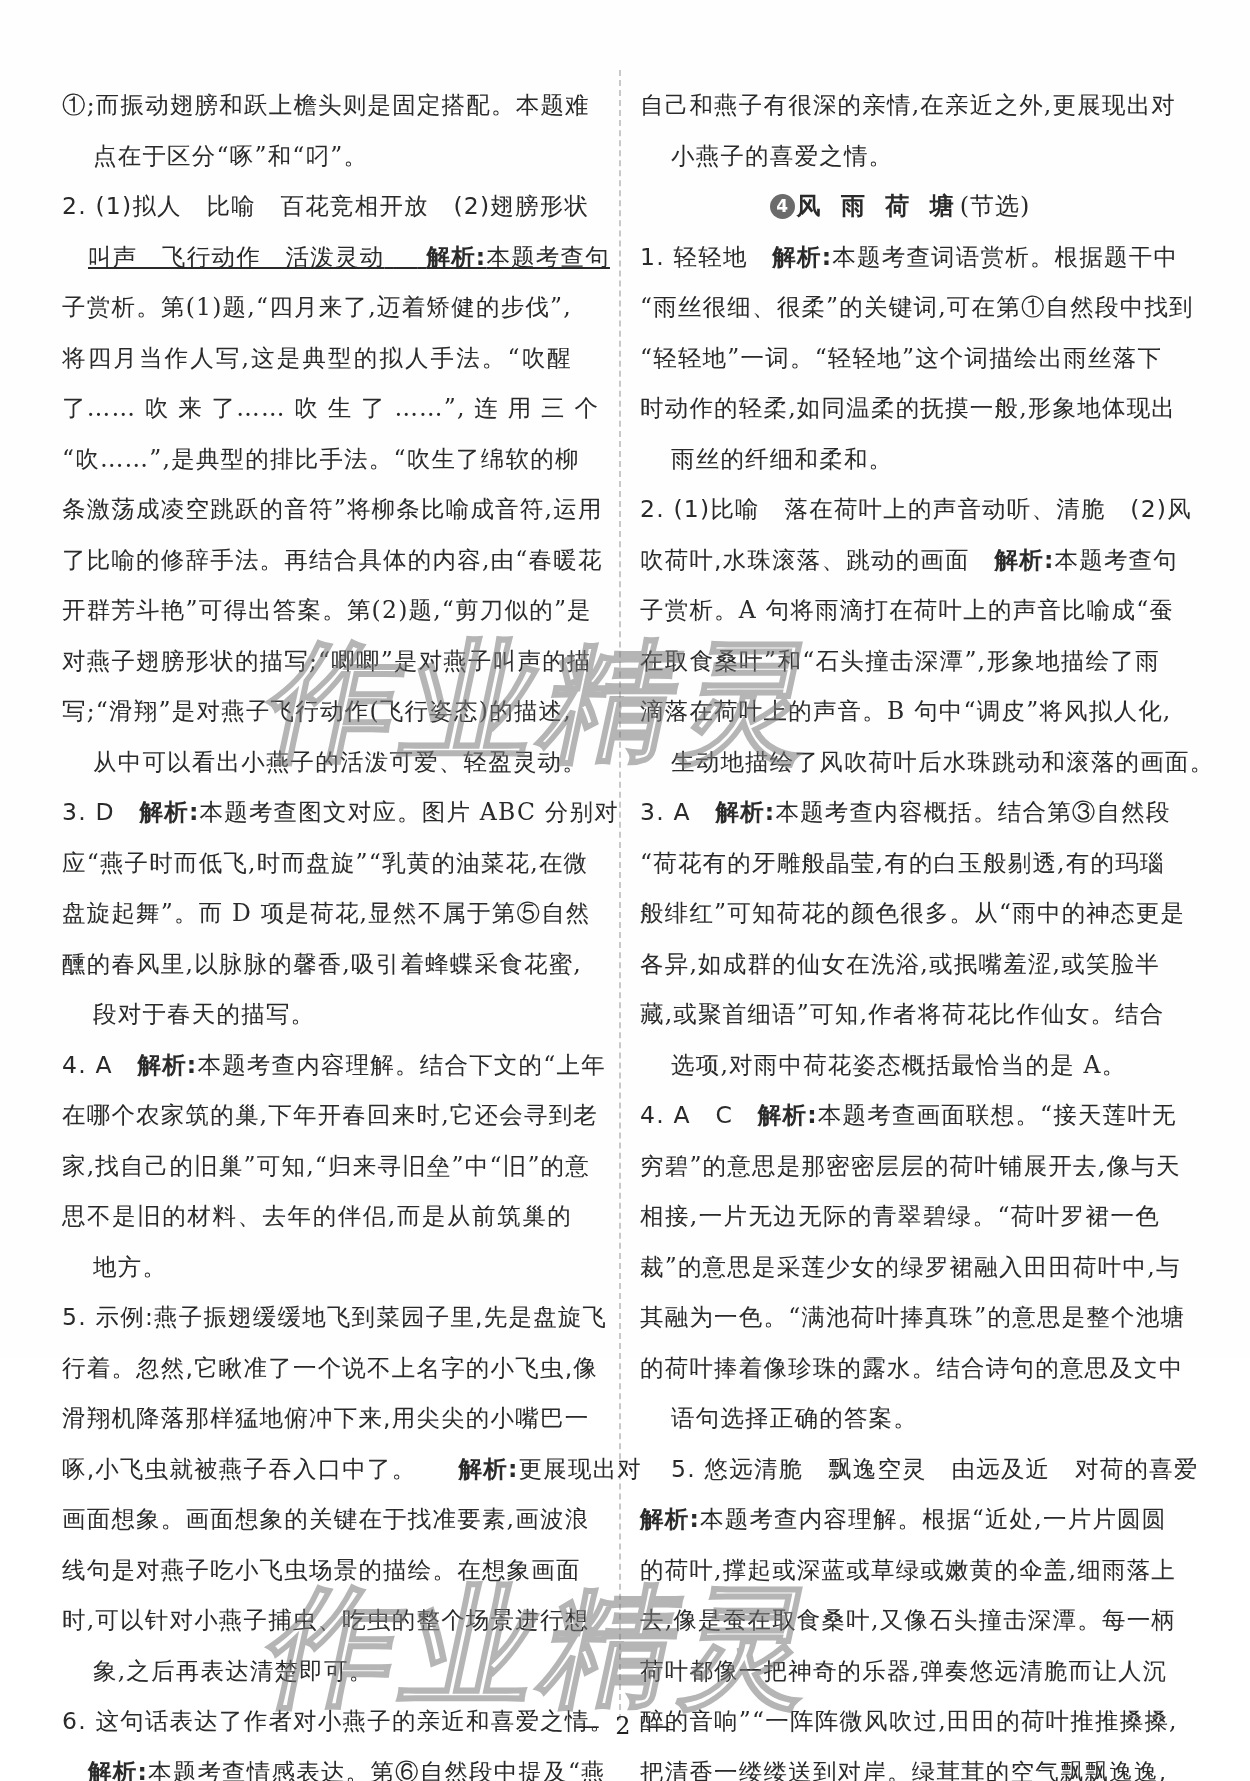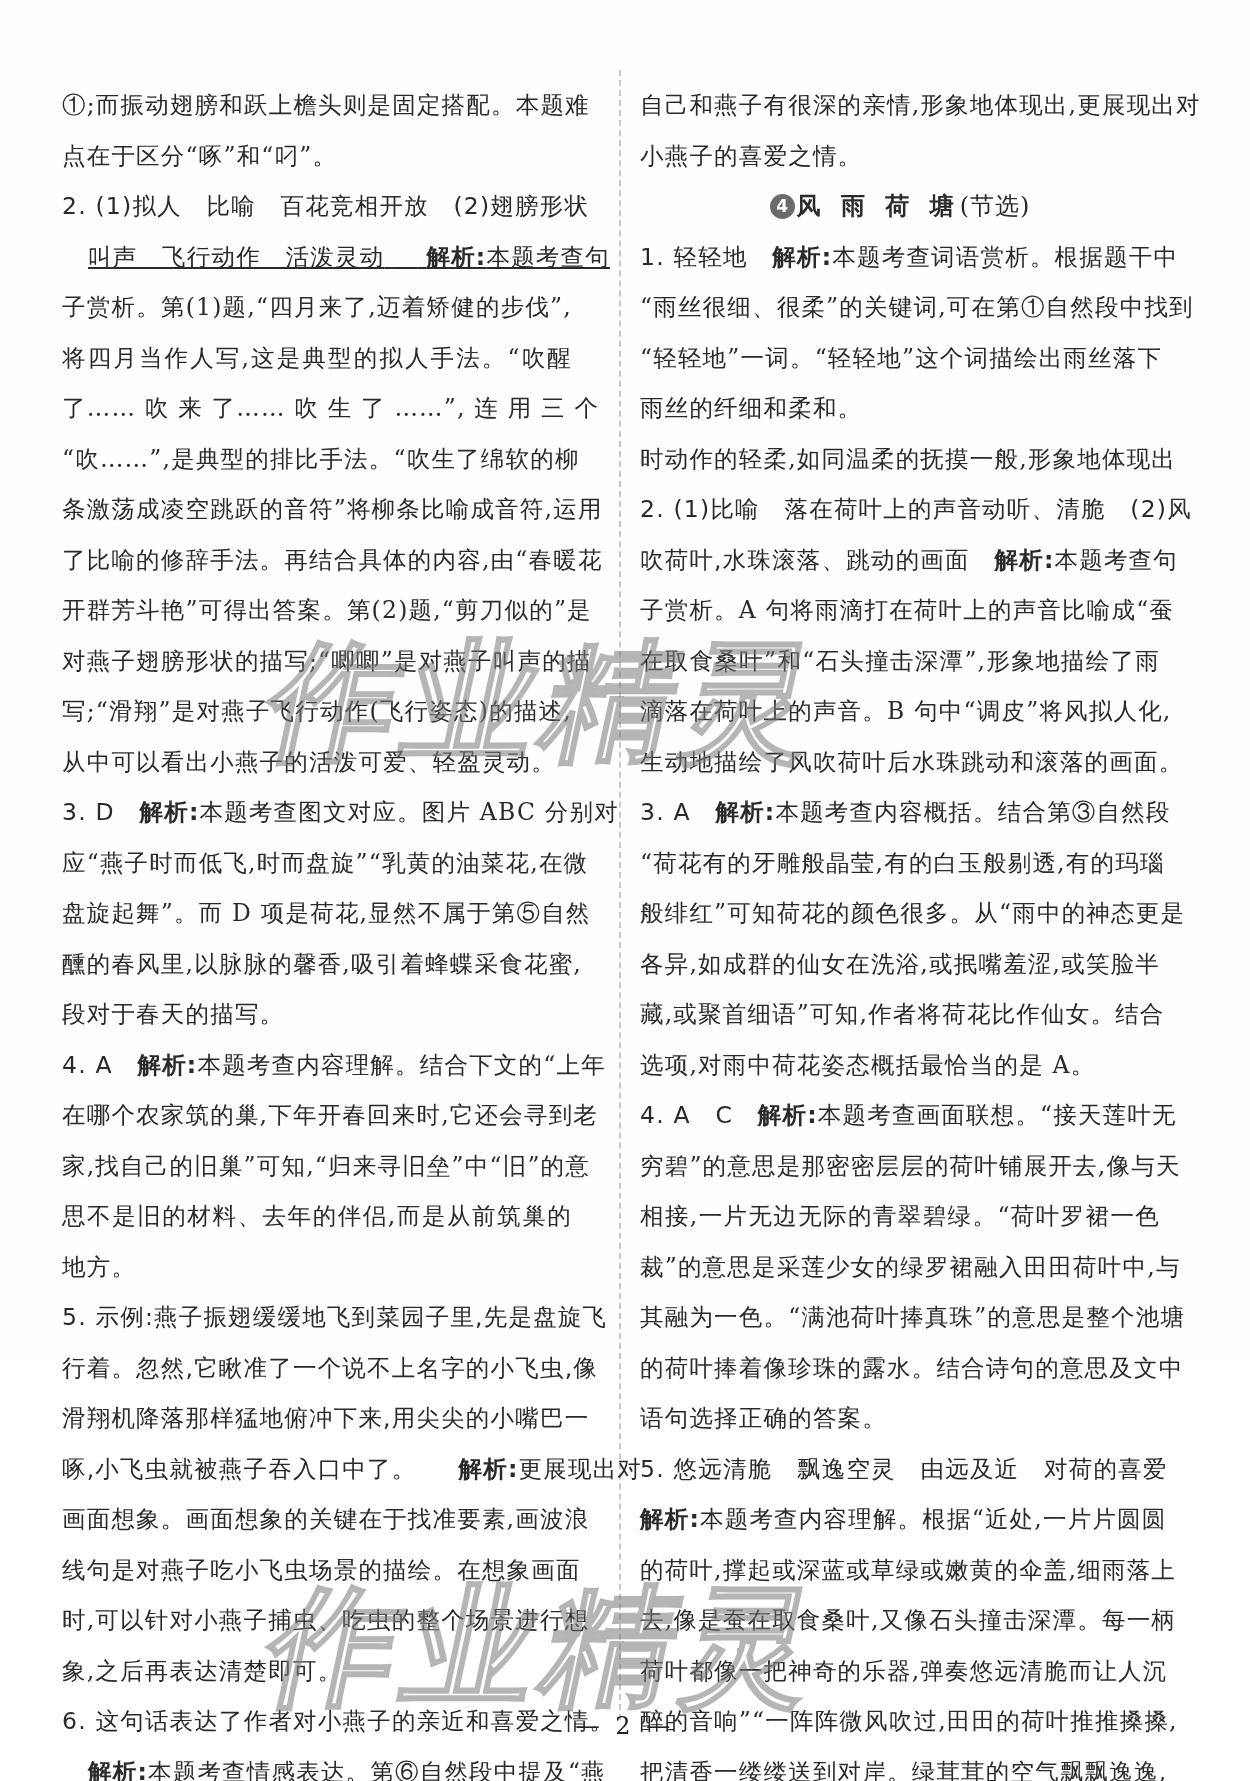--- a/index.html
+++ b/index.html
@@ -37,21 +37,21 @@
     }
     .line {
       height: 50.5px;
       line-height: 50.5px;
       font-size: 23.5px;
       white-space: nowrap;
       letter-spacing: 1.2px;
       text-align: justify;
       text-align-last: justify;
     }
-    .line.short { text-align-last: left; }
+    .line.short { text-align-last: left; margin-left: 31px; }
     .line.indent { padding-left: 26px; text-decoration: underline; }
     .bold {
       font-family: "DejaVu Sans", "Liberation Sans", sans-serif;
       font-weight: bold;
     }
     .sans {
       font-family: "DejaVu Sans", "Liberation Sans", sans-serif;
     }
     .section-title {
       height: 50.5px;
@@ -158,34 +158,34 @@
     <div class="line">时,可以针对小燕子捕虫、吃虫的整个场景进行想</div>
     <div class="line short">象,之后再表达清楚即可。</div>
     <div class="line sans">6. 这句话表达了作者对小燕子的亲近和喜爱之情。</div>
     <div class="line indent">
       <span class="bold">解析:</span><span>本题考查情感表达。第⑥自然段中提及“燕</span>
     </div>
 
   </div>
 
   <div class="column col-right">
-    <div class="line">自己和燕子有很深的亲情,形象地体现出,更展现出对</div>
+    <div class="line">自己和燕子有很深的亲情,在亲近之外,更展现出对</div>
     <div class="line short">小燕子的喜爱之情。</div>
 
     <div class="section-title">
       <span class="num-badge">4</span><span>风 雨 荷 塘</span><span class="sub">(节选)</span>
     </div>
 
     <div class="line">
       <span class="sans">1. 轻轻地　</span><span class="bold">解析:</span><span>本题考查词语赏析。根据题干中</span>
     </div>
     <div class="line">“雨丝很细、很柔”的关键词,可在第①自然段中找到</div>
     <div class="line">“轻轻地”一词。“轻轻地”这个词描绘出雨丝落下</div>
+    <div class="line">时动作的轻柔,如同温柔的抚摸一般,形象地体现出</div>
     <div class="line short">雨丝的纤细和柔和。</div>
-    <div class="line">时动作的轻柔,如同温柔的抚摸一般,形象地体现出</div>
     <div class="line sans">2. (1)比喻　落在荷叶上的声音动听、清脆　(2)风</div>
     <div class="line">
       <span class="sans">吹荷叶,水珠滚落、跳动的画面　</span><span class="bold">解析:</span><span>本题考查句</span>
     </div>
     <div class="line">子赏析。A 句将雨滴打在荷叶上的声音比喻成“蚕</div>
     <div class="line">在取食桑叶”和“石头撞击深潭”,形象地描绘了雨</div>
     <div class="line">滴落在荷叶上的声音。B 句中“调皮”将风拟人化,</div>
     <div class="line short">生动地描绘了风吹荷叶后水珠跳动和滚落的画面。</div>
     <div class="line">
       <span class="sans">3. A　</span><span class="bold">解析:</span><span>本题考查内容概括。结合第③自然段</span>

